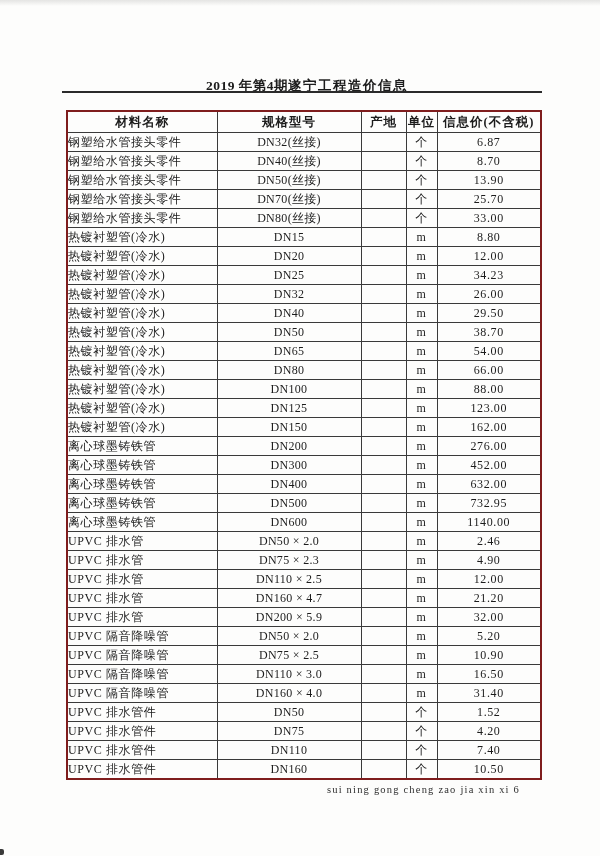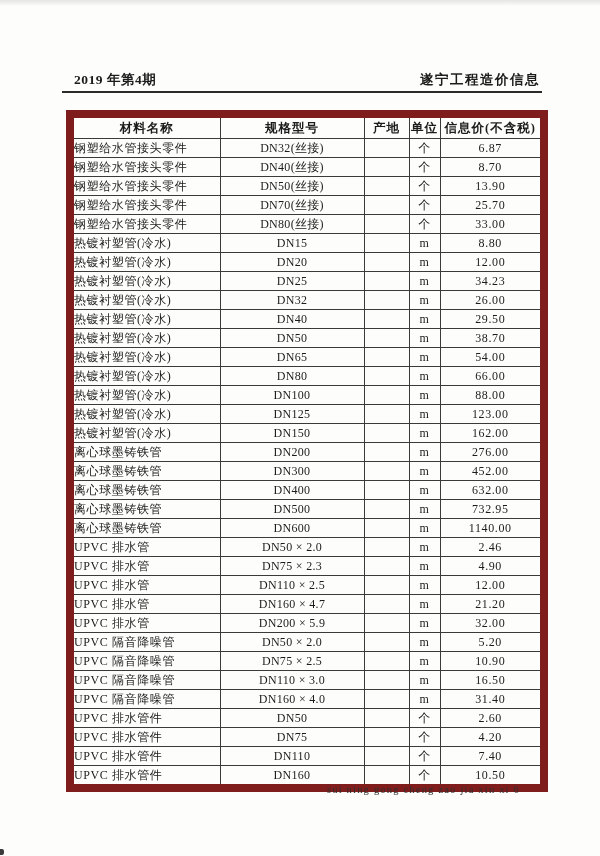--- a/index.html
+++ b/index.html
@@ -10,33 +10,33 @@
   }
   .scan-edge-top {
     position:absolute; top:0; left:0; width:600px; height:6px;
     background:linear-gradient(180deg, rgba(140,140,138,0.22), rgba(140,140,138,0.0));
   }
   .scan-mark-bottom-left {
     position:absolute; left:0; top:849px; width:4px; height:6px;
     background:#3a3a3a; border-radius:0 2px 2px 0;
   }
   .running-head {
-    position:absolute; top:71px; left:74px; width:466px;
-    display:flex; justify-content:space-between; align-items:baseline;font-family:Liberation Serif, serif;
+    position:absolute; top:77px; left:74px; width:466px;
+    display:flex; justify-content:center; align-items:baseline;font-family:Liberation Serif, serif;
   }
   .head-left  { font-size:13.5px; font-weight:600; letter-spacing:0.5px; }
   .head-right { font-size:13.5px; font-weight:bold; letter-spacing:1.5px; }
   .head-rule {
     position:absolute; top:91px; left:62px; width:480px; height:2px;
     background:#2b2b2b;
   }
   table.price {
     position:absolute; left:66px; top:110px; width:474px;
     border-collapse:collapse; table-layout:fixed;
-    border:8px solid #7f1d1d;
+    border:2px solid #7f1d1d;
   }
   table.price th, table.price td {
     border:1px solid #3a3a3a; padding:0; overflow:hidden;
     white-space:nowrap; font-size:12px; line-height:1;
   }
   table.price th {
     height:20px; text-align:center; font-weight:600; font-size:12.5px;
     letter-spacing:1px;
   }
   table.price td { height:18px; }
@@ -290,21 +290,21 @@
       <td class="c1">DN160 × 4.0</td>
       <td class="c2"></td>
       <td class="c3">m</td>
       <td class="c4">31.40</td>
     </tr>
         <tr>
       <td class="c0">UPVC 排水管件</td>
       <td class="c1">DN50</td>
       <td class="c2"></td>
       <td class="c3">个</td>
-      <td class="c4">2.60</td>
+      <td class="c4">1.52</td>
     </tr>
         <tr>
       <td class="c0">UPVC 排水管件</td>
       <td class="c1">DN75</td>
       <td class="c2"></td>
       <td class="c3">个</td>
       <td class="c4">4.20</td>
     </tr>
         <tr>
       <td class="c0">UPVC 排水管件</td>

